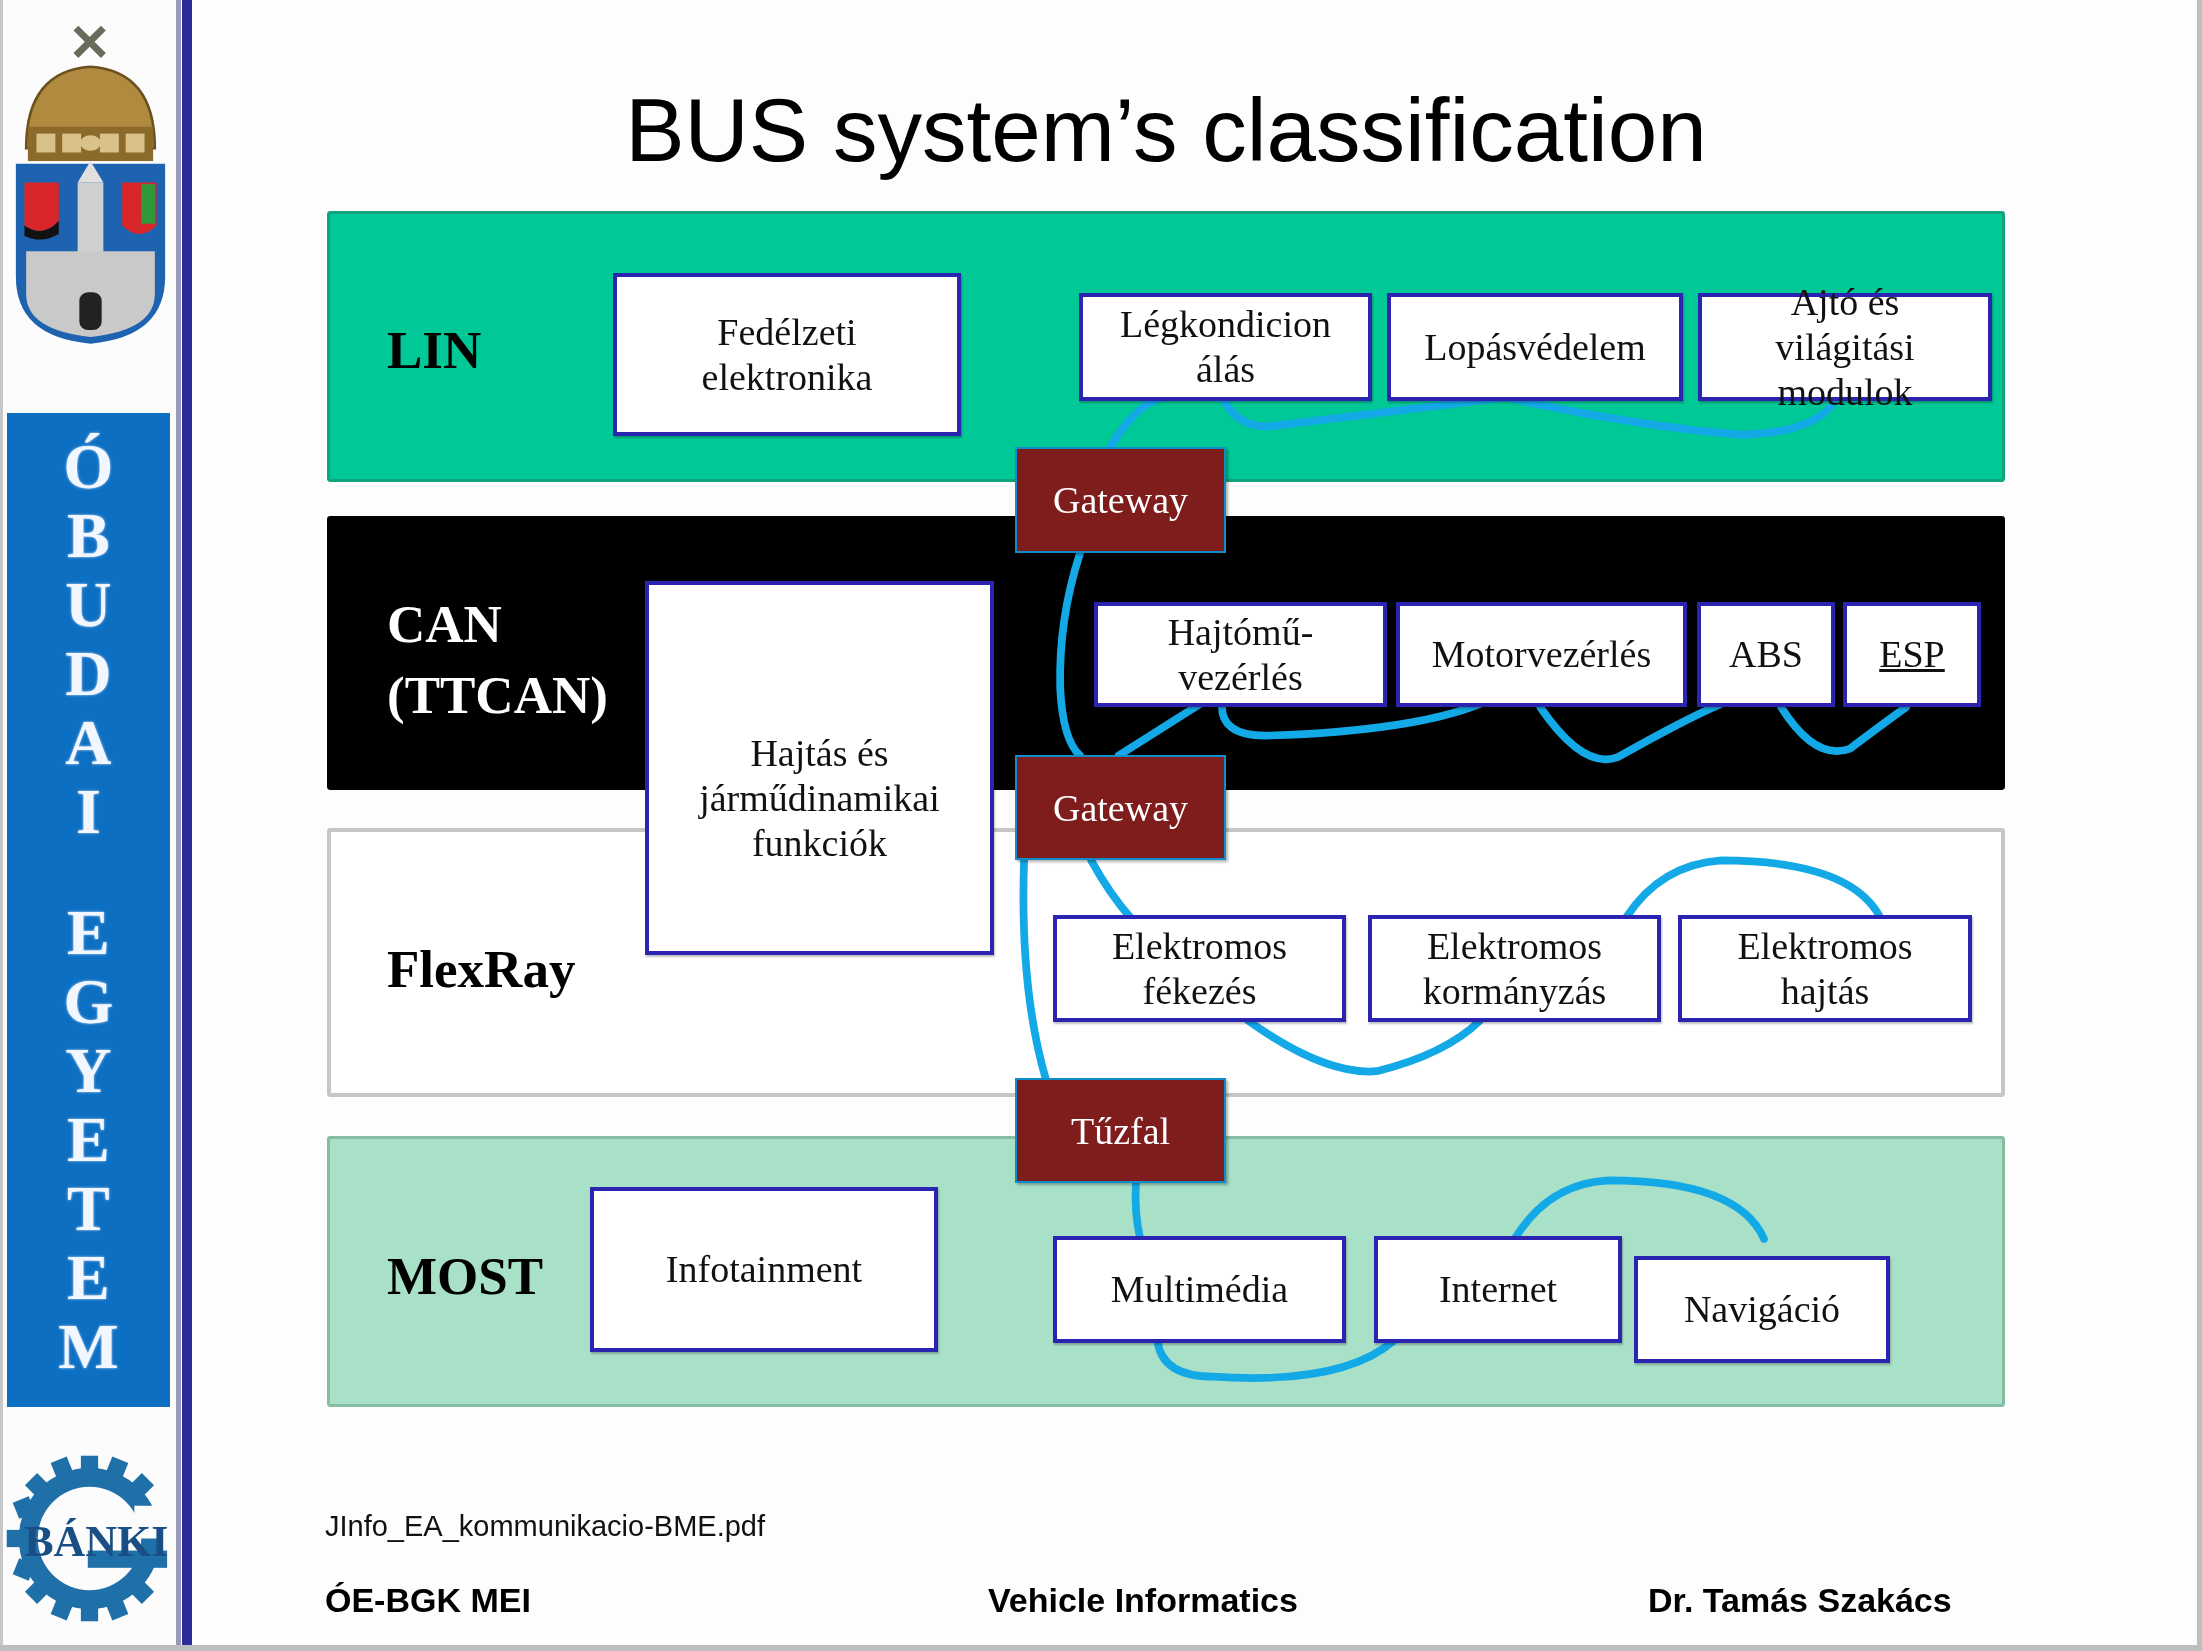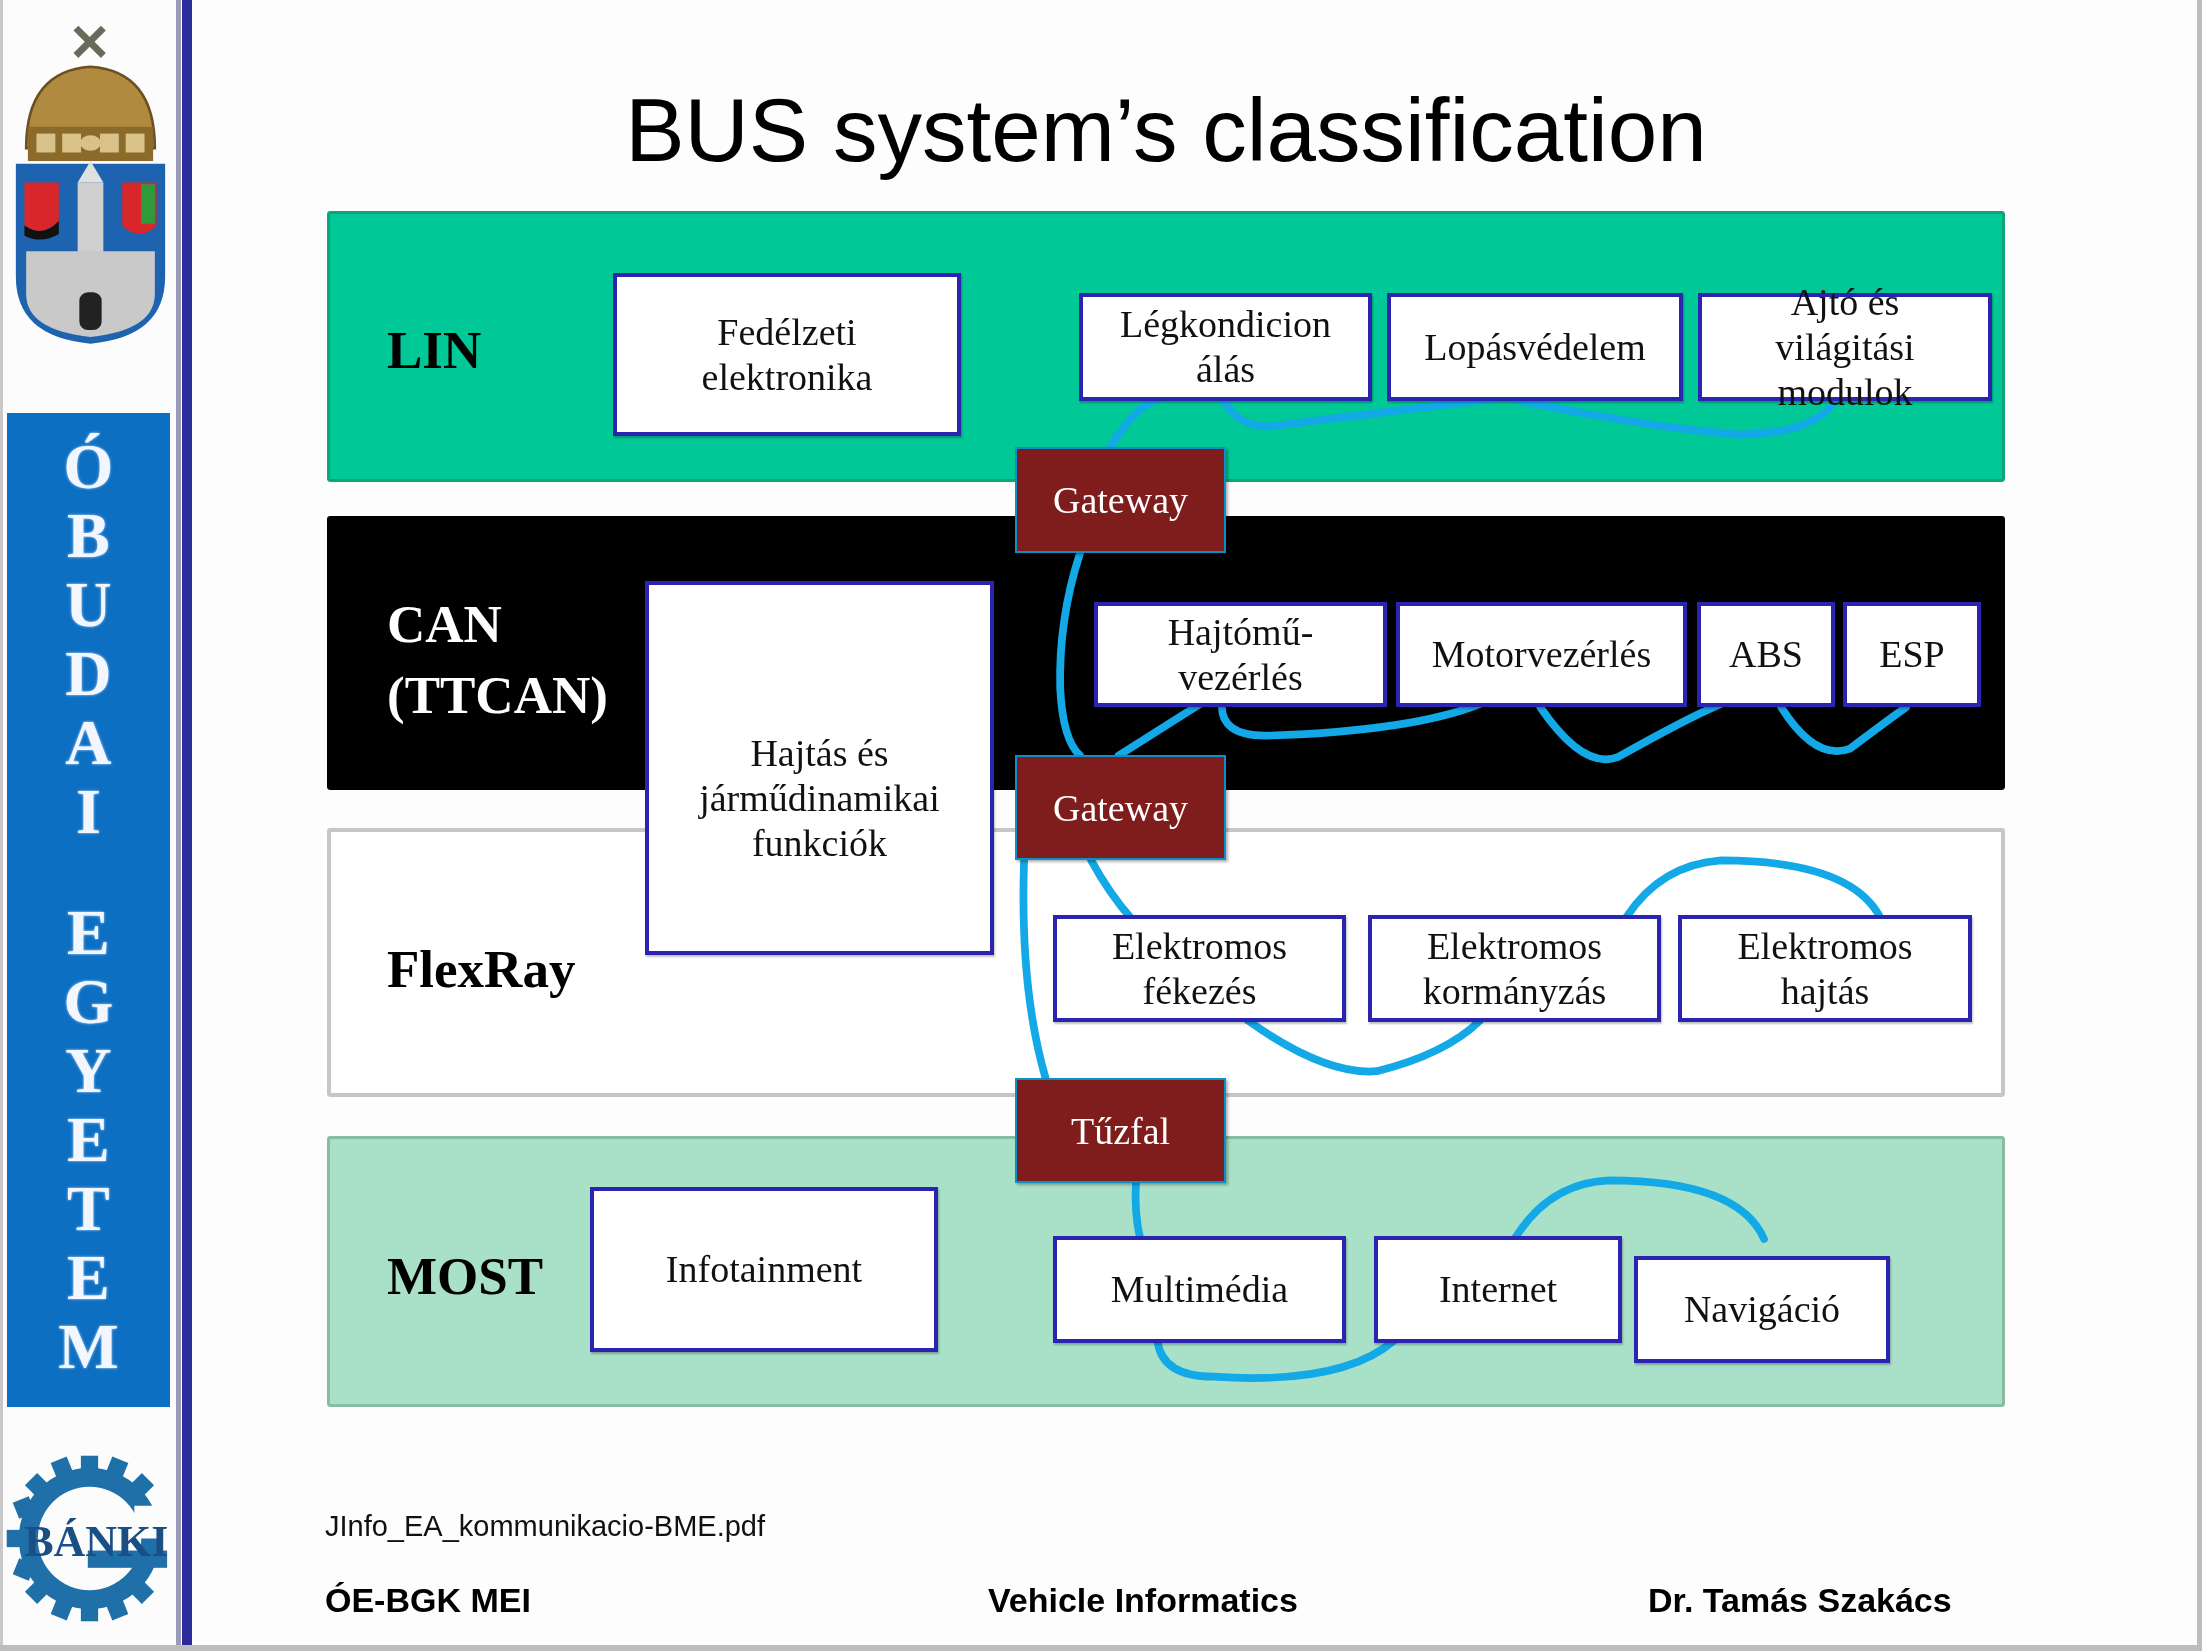--- a/index.html
+++ b/index.html
@@ -151,21 +151,21 @@
 világitási
 modulok</div>
 
 <div class="abs node" style="left:645px;top:581px;width:349px;height:374px;white-space:pre;padding-top:60px;">Hajtás és
 járműdinamikai
 funkciók</div>
 <div class="abs node" style="left:1094px;top:602px;width:293px;height:105px;white-space:pre;">Hajtómű-
 vezérlés</div>
 <div class="abs node" style="left:1396px;top:602px;width:291px;height:105px;">Motorvezérlés</div>
 <div class="abs node" style="left:1697px;top:602px;width:138px;height:105px;">ABS</div>
-<div class="abs node" style="left:1843px;top:602px;width:138px;height:105px;">ESP</div>
+<div class="abs node" style="left:1843px;top:602px;width:138px;height:105px;text-decoration:underline;">ESP</div>
 
 <div class="abs node" style="left:1053px;top:915px;width:293px;height:107px;white-space:pre;">Elektromos
 fékezés</div>
 <div class="abs node" style="left:1368px;top:915px;width:293px;height:107px;white-space:pre;">Elektromos
 kormányzás</div>
 <div class="abs node" style="left:1678px;top:915px;width:294px;height:107px;white-space:pre;">Elektromos
 hajtás</div>
 
 <div class="abs node" style="left:590px;top:1187px;width:348px;height:165px;">Infotainment</div>
 <div class="abs node" style="left:1053px;top:1236px;width:293px;height:107px;">Multimédia</div>

